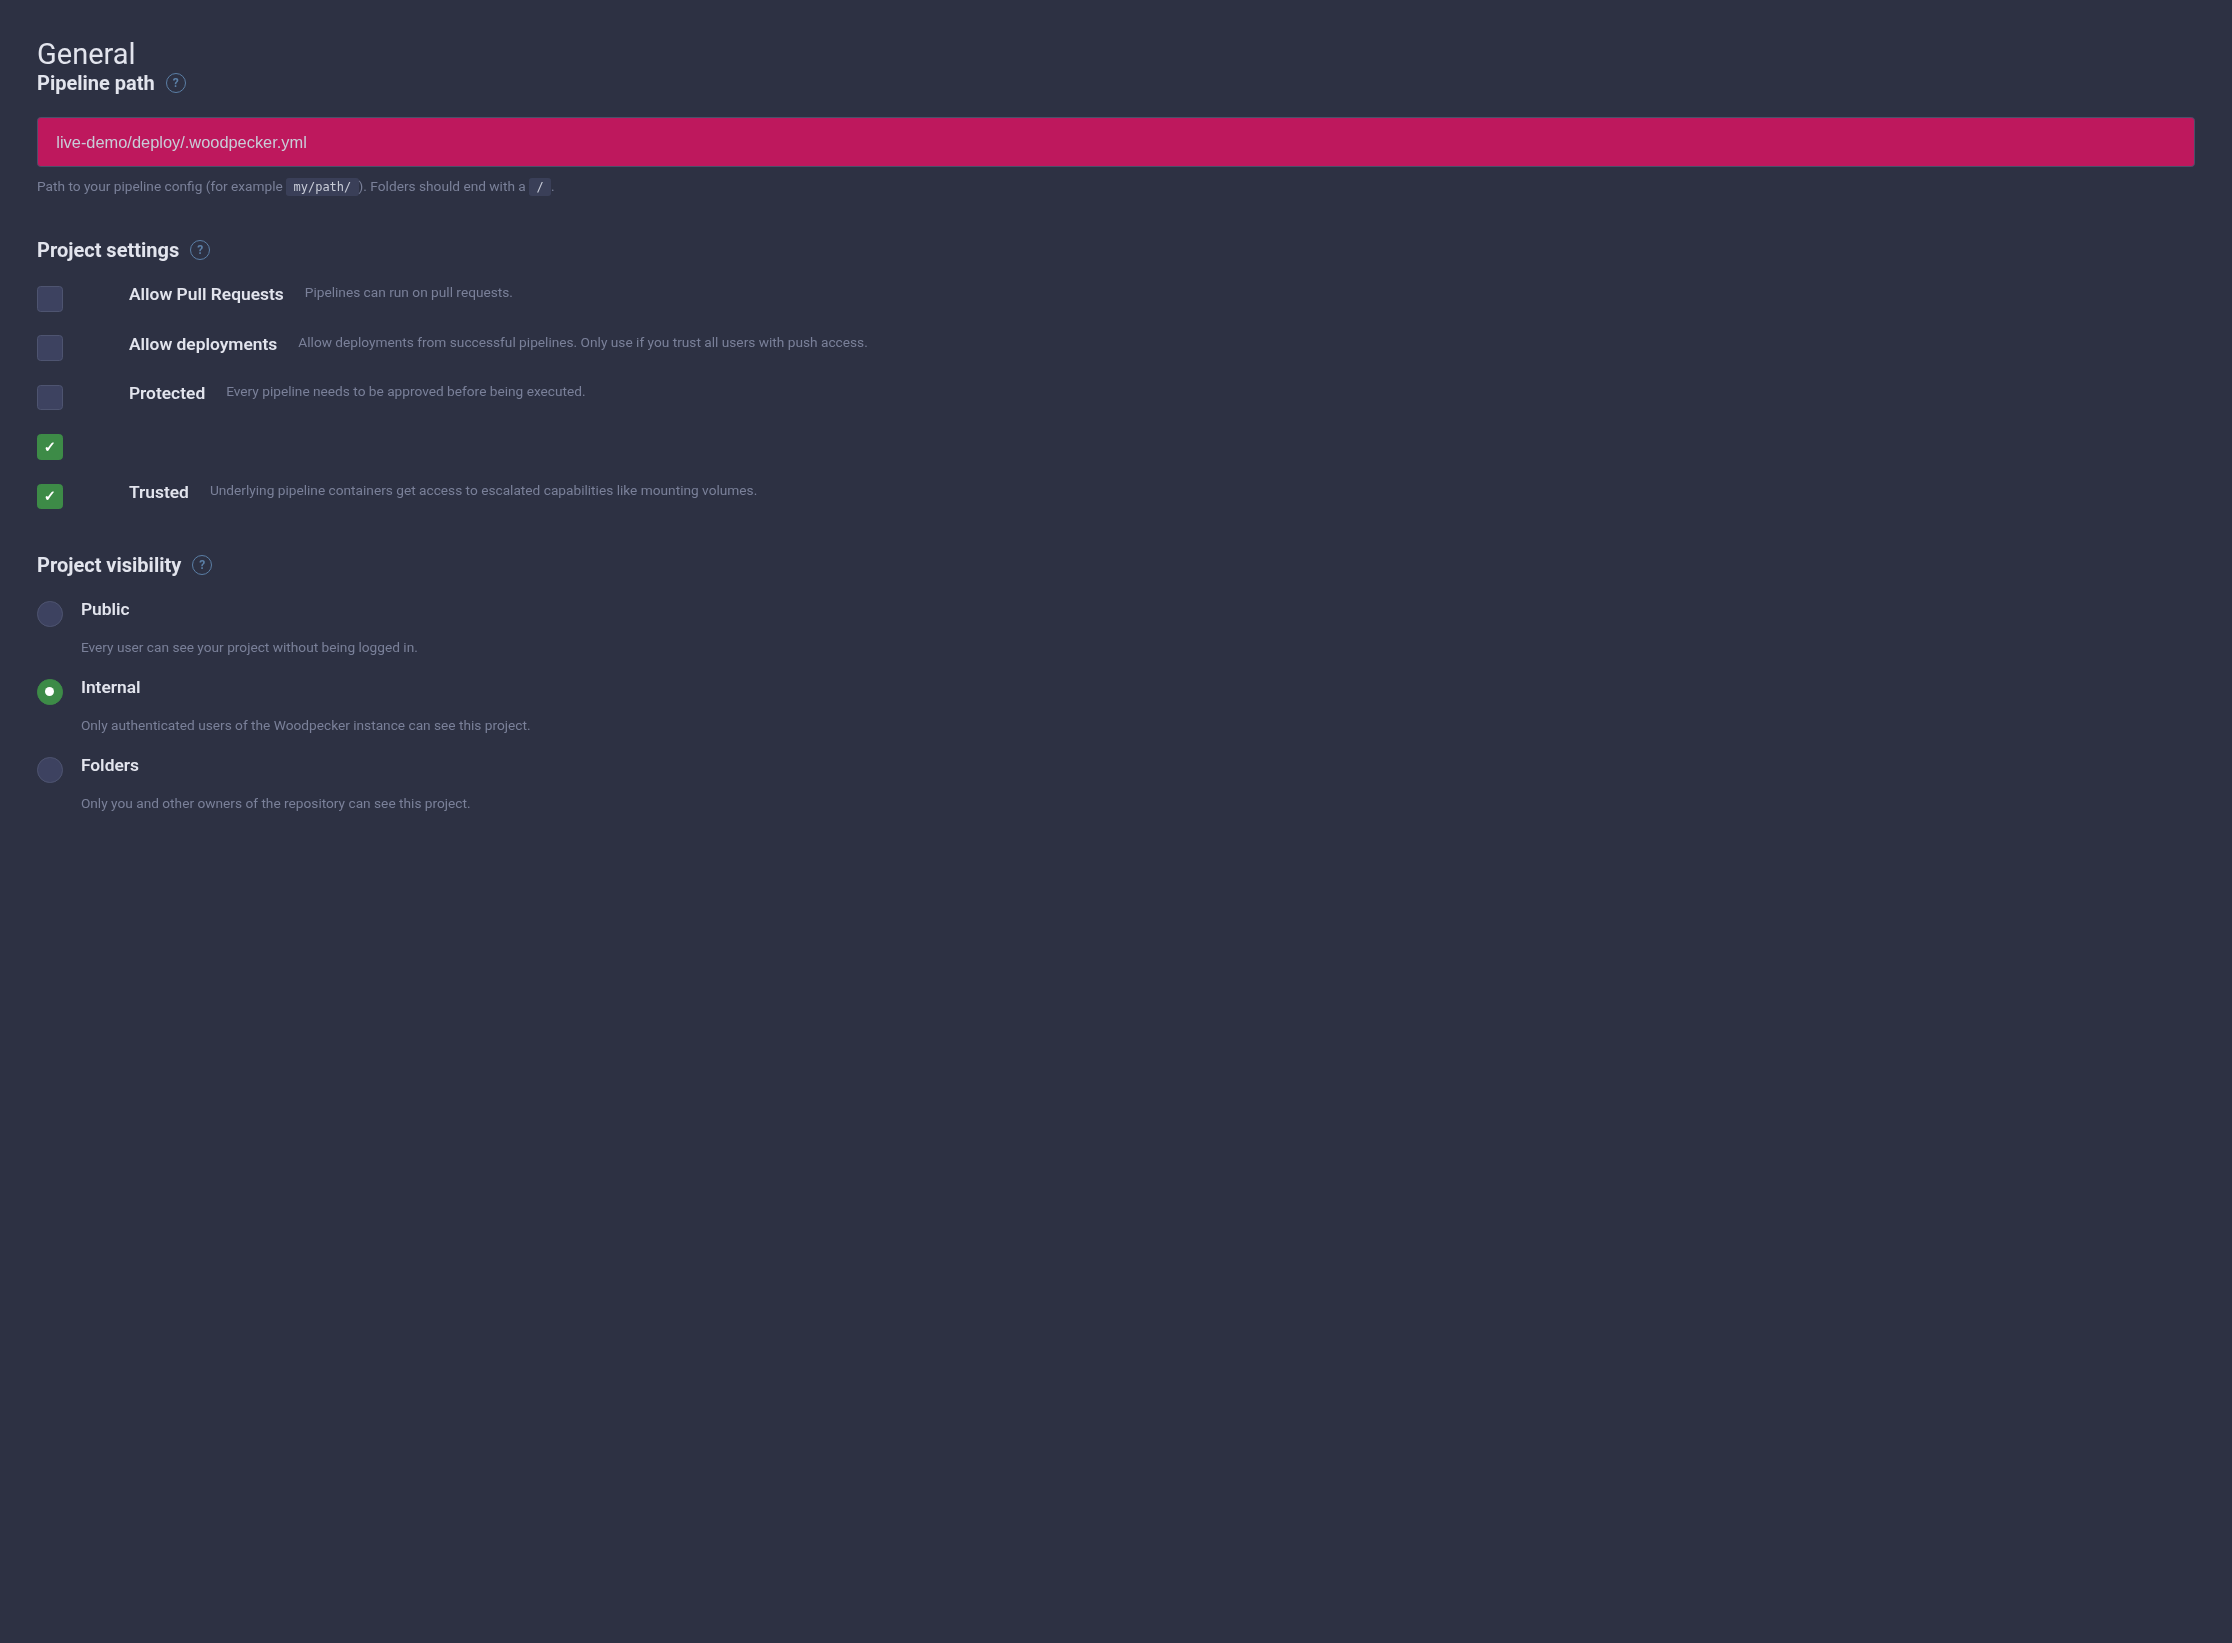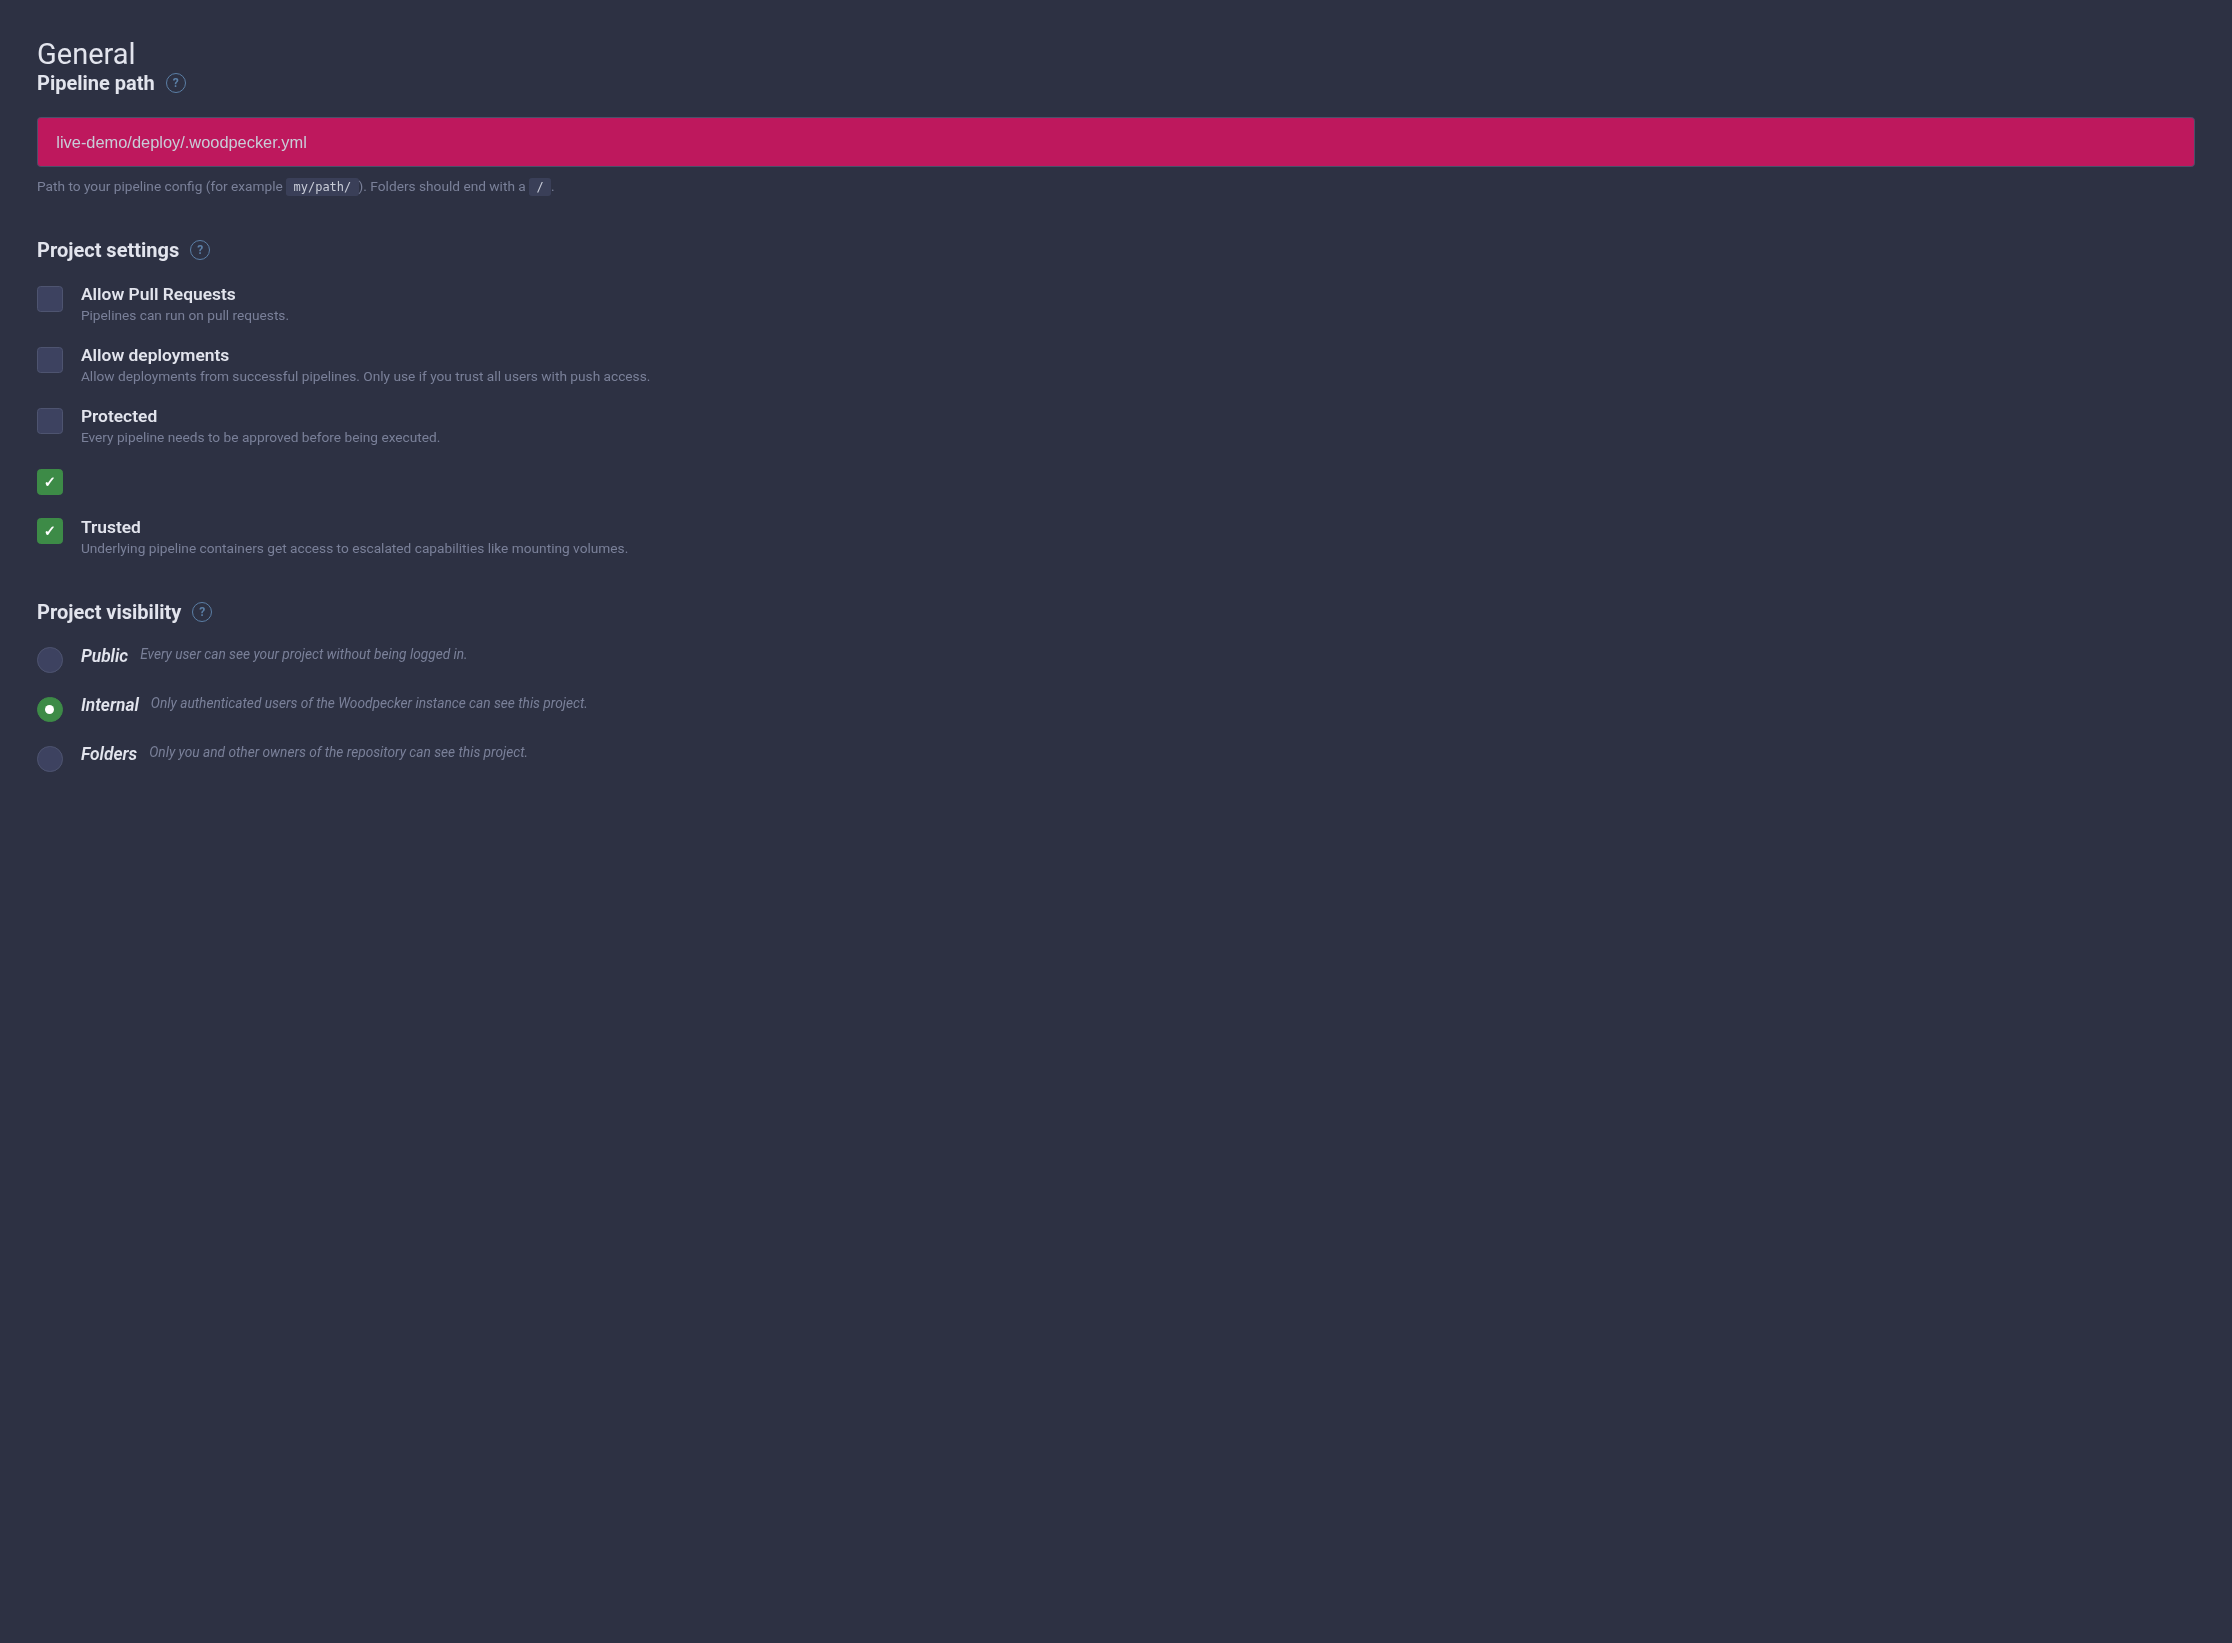--- a/index.html
+++ b/index.html
@@ -115,22 +115,23 @@
     }
 
     .checkmark {
       color: white;
       font-size: 14.6px;
       font-weight: 700;
     }
 
     .checkbox-content {
       display: flex;
-      flex-direction: column;
-      gap: 3px;
+      flex-direction: row;
+      gap: 21px;
+      margin-left: 48px;
     }
 
     .checkbox-label {
       font-size: 17.4px;
       font-weight: 600;
       color: #e2e4ed;
     }
 
     .checkbox-desc {
       font-size: 13.7px;
@@ -171,22 +172,22 @@
 
     .radio-dot {
       width: 9.1px;
       height: 9.1px;
       border-radius: 50%;
       background-color: white;
     }
 
     .radio-content {
       display: flex;
-      gap: 12px;
-      font-style: italic;
+      flex-direction: column;
+      gap: 20px;
     }
 
     .radio-label {
       font-size: 17.4px;
       font-weight: 600;
       color: #e2e4ed;
     }
 
     .radio-desc {
       font-size: 13.7px;

